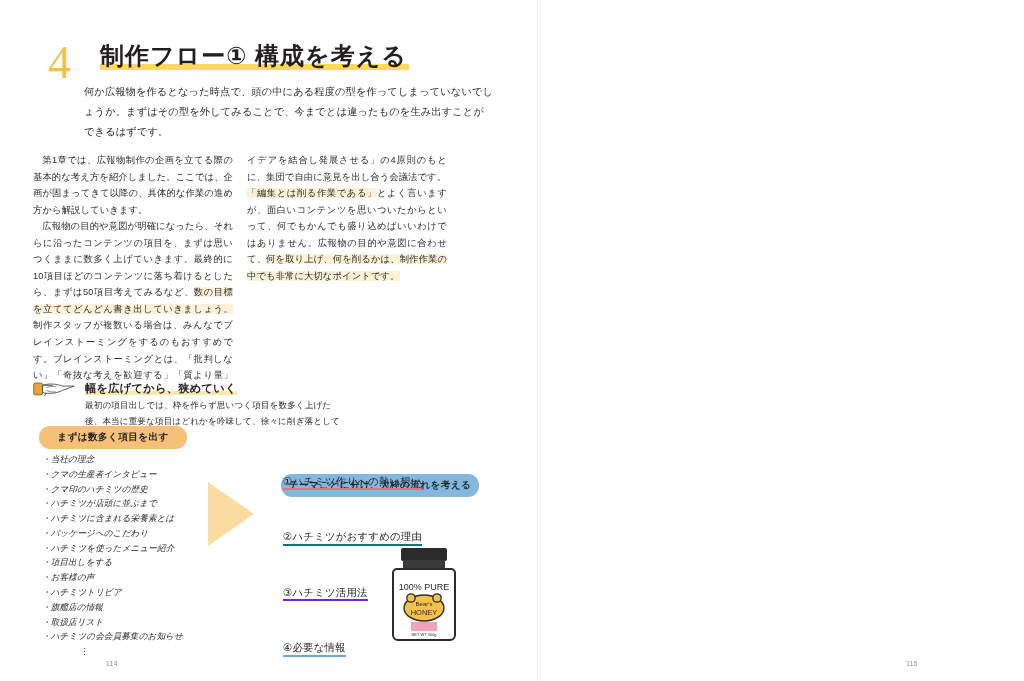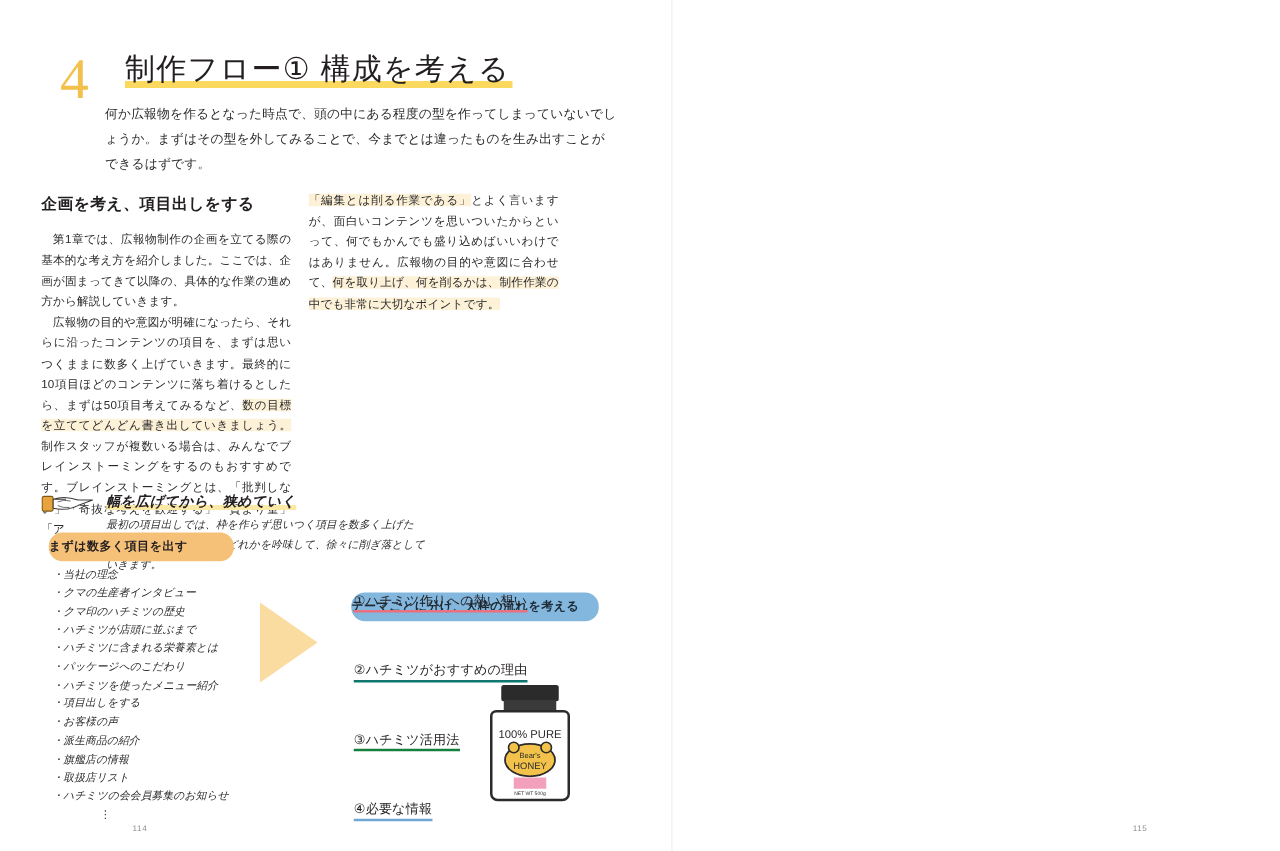--- a/index.html
+++ b/index.html
@@ -5,21 +5,21 @@
   html,body{margin:0;padding:0;background:#ffffff;}
   body{width:1024px;height:681px;overflow:hidden;font-family:"Liberation Sans","DejaVu Sans",sans-serif;color:#231f20;}
   .spread{position:relative;width:1024px;height:681px;background:#fff;}
   .gutter{position:absolute;left:537px;top:0;width:1px;height:681px;background:#efefef;}
 
   
   .page-left{position:absolute;left:0;top:0;width:537px;height:681px;}
   .chapnum{position:absolute;left:48px;top:40px;font-size:46px;color:#f2c14b;font-family:"Liberation Serif","DejaVu Serif",serif;line-height:1;font-weight:400;}
 
   .h1wrap{position:absolute;left:100px;top:40px;width:420px;}
-  .h1{display:inline-block;font-size:24px;font-weight:400;letter-spacing:1px;line-height:1.3;
+  .h1{display:inline-block;font-size:24px;font-weight:700;letter-spacing:1px;line-height:1.3;
       background:linear-gradient(transparent 74%, #fbd95f 74%, #fbd95f 92%, transparent 92%);
       padding:0 2px 2px 0;color:#231f20;}
   .lead{position:absolute;left:84px;top:82px;width:410px;font-size:10.2px;line-height:1.95;color:#2b2b2b;letter-spacing:.15px;}
 
   .h2{font-size:12.6px;font-weight:700;color:#231f20;letter-spacing:.4px;}
   .col{position:absolute;font-size:9.3px;line-height:1.78;letter-spacing:.1px;color:#2b2b2b;text-align:justify;}
   .col p{margin:0;}
   .col p.ind{text-indent:1em;}
   .hl{background:#fdf1d8;margin-top:43px;}
 
@@ -29,42 +29,42 @@
 
   
   .pointer-block{position:absolute;}
   .hand{position:absolute;width:44px;height:22px;}
   .ph-title{font-size:11.2px;font-weight:700;letter-spacing:.3px;
             display:inline-block;
             background:linear-gradient(transparent 68%, #fce9a6 68%, #fce9a6 96%, transparent 96%);}
   .ph-title.y{color:#231f20;}
   .ph-body{font-size:8.6px;line-height:1.85;color:#2b2b2b;letter-spacing:.1px;}
 
-  #pb-haba{left:33px;top:392px;width:310px;font-style:italic;}
+  #pb-haba{left:33px;top:378px;width:310px;}
   #pb-haba .ph-head{margin-left:52px;}
   #pb-haba .ph-body{margin-left:52px;margin-top:2px;width:260px;}
 
   
   .pill{display:inline-block;border-radius:11px;font-size:9.6px;font-weight:700;
-        padding:5px 0;letter-spacing:.4px;color:#231f20;}
+        padding:5px 0;text-align:center;letter-spacing:.4px;color:#231f20;}
   .pill.orange{background:#f5c178;width:148px;}
   .pill.blue{background:#84b7dd;width:198px;color:#1d2a33;}
 
   #box-many{position:absolute;left:39px;top:426px;}
   .bullets{position:absolute;left:42px;top:452px;font-size:8.6px;line-height:1.72;letter-spacing:.1px;color:#2b2b2b;}
   .bullets div{white-space:nowrap;font-style:italic;}
   .bullets .dots{padding-left:38px;letter-spacing:2px;}
 
   #box-theme{position:absolute;left:281px;top:426px;margin-top:48px;}
   .numlist{position:absolute;left:283px;top:452px;font-size:10.4px;line-height:1;letter-spacing:.2px;}
   .numlist div{margin-bottom:17px;}
   .numlist span{display:inline-block;padding-bottom:1px;margin-top:25px;}
   .u-red{border-bottom:2px solid #e8707f;}
   .u-green{border-bottom:2px solid #0f766e;}
-  .u-orange{border-bottom:2px solid #15803d;}
+  .u-orange{border-bottom:2px solid #6d28d9;}
   .u-blue{border-bottom:2px solid #6fa8d6;}
 
   .arrow{position:absolute;left:208px;top:482px;width:0;height:0;
          border-top:32px solid transparent;border-bottom:32px solid transparent;border-left:46px solid #fadba0;}
 
   .jar{position:absolute;left:381px;top:540px;width:86px;height:104px;}
 
   
   .page-right{position:absolute;left:538px;top:0;width:486px;height:681px;}
 
@@ -81,26 +81,26 @@
   <div class="page-left">
 
     <div class="chapnum">4</div>
 
     <div class="h1wrap">
       <span class="h1">制作フロー① 構成を考える</span>
     </div>
     <div class="lead">何か広報物を作るとなった時点で、頭の中にある程度の型を作ってしまっていないでしょうか。まずはその型を外してみることで、今までとは違ったものを生み出すことができるはずです。</div>
 
     <div class="col" id="left-col-a">
-      <span class="h2">企画を考え、項目出しをする</span>
       <p class="ind">第1章では、広報物制作の企画を立てる際の基本的な考え方を紹介しました。ここでは、企画が固まってきて以降の、具体的な作業の進め方から解説していきます。</p>
       <p class="ind"><span>広報物の目的や意図が明確になったら、それらに沿ったコンテンツの項目を、まずは思いつくままに数多く上げていきます。最終的に10項目ほどのコンテンツに落ち着けるとしたら、まずは50項目考えてみるなど、</span><span class="hl">数の目標を立ててどんどん書き出していきましょう。</span><span>制作スタッフが複数いる場合は、みんなでブレインストーミングをするのもおすすめです。ブレインストーミングとは、「批判しない」「奇抜な考えを歓迎する」「質より量」「ア</span></p>
     </div>
 
     <div class="col" id="left-col-b">
+      <p>イデアを結合し発展させる」の4原則のもとに、集団で自由に意見を出し合う会議法です。</p>
       <p><span class="hl">「編集とは削る作業である」</span><span>とよく言いますが、面白いコンテンツを思いついたからといって、何でもかんでも盛り込めばいいわけではありません。広報物の目的や意図に合わせて、</span><span class="hl">何を取り上げ、何を削るかは、制作作業の中でも非常に大切なポイントです。</span></p>
     </div>
 
     <div class="pointer-block" id="pb-haba">
       <svg class="hand" viewBox="0 0 60 28">
         <rect x="1" y="6" width="12" height="16" rx="2" fill="#e8a33d" stroke="#7a5a16" stroke-width="1.2"></rect>
         <path d="M13 9 h14 a6 6 0 0 1 0 0 M13 9 C22 6 32 7 40 10 L56 10 L40 16 C32 20 22 21 13 19 Z" fill="#fff" stroke="#3a3a3a" stroke-width="1.1" stroke-linejoin="round"></path>
         <path d="M18 12 q6 -3 14 -1" stroke="#3a3a3a" stroke-width=".8" fill="none"></path>
         <path d="M18 16 q6 3 13 2" stroke="#3a3a3a" stroke-width=".8" fill="none"></path>
       </svg>
@@ -117,21 +117,21 @@
     <div class="bullets">
       <div>・当社の理念</div>
       <div>・クマの生産者インタビュー</div>
       <div>・クマ印のハチミツの歴史</div>
       <div>・ハチミツが店頭に並ぶまで</div>
       <div>・ハチミツに含まれる栄養素とは</div>
       <div>・パッケージへのこだわり</div>
       <div>・ハチミツを使ったメニュー紹介</div>
       <div>・項目出しをする</div>
       <div>・お客様の声</div>
-      <div>・派生商品の紹介</div>
+      <div>・ハチミツトリビア</div>
       <div>・旗艦店の情報</div>
       <div>・取扱店リスト</div>
       <div>・ハチミツの会会員募集のお知らせ</div>
       <div class="dots">⋮</div>
     </div>
 
     <div class="arrow"></div>
 
     <div id="box-theme">
       <span class="pill blue">テーマごとに分け、大枠の流れを考える</span>

